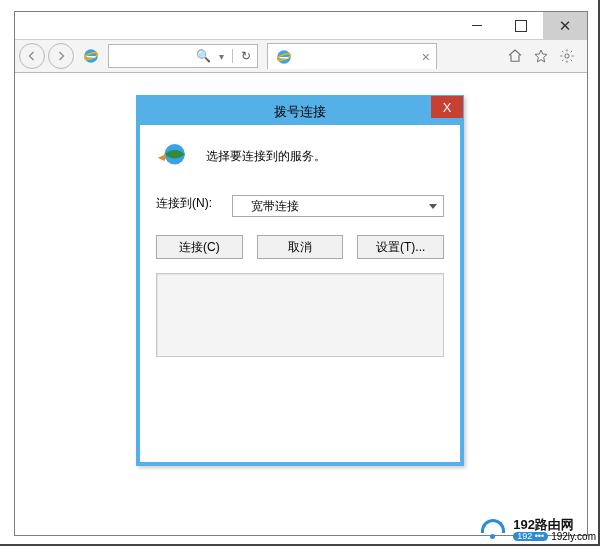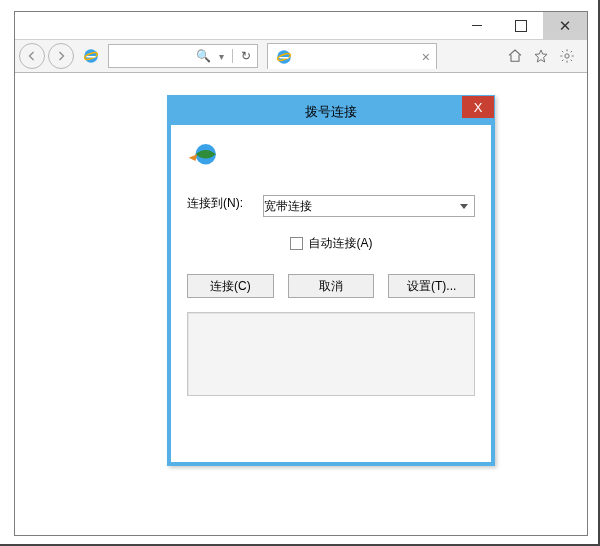--- a/index.html
+++ b/index.html
@@ -25,31 +25,31 @@
   .addr { flex: 0 0 150px; height: 24px; border: 1px solid #b8b8b8; background: #fff; display: flex; align-items: center; justify-content: flex-end; padding: 0 6px; font-size: 12px; color: #555; gap: 8px; }
   .addr .sep { width: 1px; height: 14px; background: #c0c0c0; }
   .tabstrip { flex: 1; margin-left: 6px; height: 26px; display: flex; }
   .tab { flex: 0 0 170px; height: 26px; border: 1px solid #b8b8b8; border-bottom: none; background: #fff; display: flex; align-items: center; padding: 0 6px; gap: 6px; font-size: 12px; color: #333; }
   .tab .close { margin-left: auto; color: #888; font-size: 14px; }
   .tool-icons { display: flex; gap: 10px; padding: 0 8px; color: #6a6a6a; }
   .tool-icons svg { width: 16px; height: 16px; }
   .ie-content { position: absolute; left: 0; right: 0; top: 62px; bottom: 0; background: #fff; }
 
   
-  .dialog { position: absolute; left: 136px; top: 95px; width: 328px; height: 371px; border: 4px solid #56b0e8; background: #56b0e8; box-shadow: 2px 2px 4px rgba(0,0,0,0.2); margin-left: 31px; }
+  .dialog { position: absolute; left: 136px; top: 95px; width: 328px; height: 371px; border: 4px solid #56b0e8; background: #56b0e8; box-shadow: 2px 2px 4px rgba(0,0,0,0.2); }
   .dlg-title { height: 26px; display: flex; align-items: center; justify-content: center; color: #000; font-size: 13px; position: relative; }
   .dlg-close { position: absolute; right: -3px; top: -3px; width: 32px; height: 22px; background: #c84031; color: #fff; display: flex; align-items: center; justify-content: center; font-size: 13px; }
   .dlg-body { background: #fff; height: calc(100% - 26px); padding: 14px 16px; position: relative; font-size: 12px; color: #000; }
   .hdr-row { display: flex; align-items: center; gap: 16px; margin-bottom: 22px; }
   .globe { width: 34px; height: 34px; position: relative; }
   .globe svg { width: 34px; height: 34px; }
   .hdr-text { font-size: 12px; }
   .field-row { display: flex; align-items: flex-start; gap: 12px; margin-bottom: 18px; }
   .field-label { width: 64px; }
-  .combo { flex: 1; height: 22px; border: 1px solid #a9a9a9; background: #fff; display: flex; align-items: center; padding: 0 0; font-size: 12px; position: relative; }
+  .combo { flex: 1; height: 22px; border: 1px solid #a9a9a9; background: #fff; display: flex; align-items: center; padding: 0 18px; font-size: 12px; position: relative; }
   .combo::after { content: ""; position: absolute; right: 6px; top: 8px; border-left: 4px solid transparent; border-right: 4px solid transparent; border-top: 5px solid #555; }
   .check-row { display: flex; align-items: center; justify-content: center; gap: 6px; margin-bottom: 22px; }
   .checkbox { width: 13px; height: 13px; border: 1px solid #8a8a8a; background: #fff; }
   .btn-row { display: flex; gap: 14px; justify-content: space-between; margin-bottom: 14px; }
   .btn { flex: 1; height: 24px; border: 1px solid #a9a9a9; background: #f0f0f0; display: flex; align-items: center; justify-content: center; font-size: 12px; }
   .sunken { height: 84px; border: 1px solid #c8c8c8; background: #f4f4f4; box-shadow: inset 1px 1px 0 #e4e4e4; }
 
   
   .watermark { position: absolute; right: 4px; bottom: 4px; display: flex; align-items: center; gap: 6px; }
   .wm-icon { width: 28px; height: 22px; position: relative; }
@@ -136,46 +136,56 @@
     </div>
     <div class="dlg-body">
       <div class="hdr-row">
         <div class="globe">
           <svg viewBox="0 0 40 40">
             <circle cx="22" cy="18" r="12" fill="#3aa2e8"></circle>
             <path d="M10 18 Q22 8 34 18 Q22 28 10 18" fill="#2e8c3a"></path>
             <path d="M2 22 L12 18 L10 26 Z" fill="#e38a2a"></path>
           </svg>
         </div>
+        <div class="hdr-text">选择要连接到的服务。</div>
       </div>
 
       <div class="field-row">
         <div class="field-label">连接到(N):</div>
         <div class="combo">
           <span>宽带连接</span>
         </div>
       </div>
 
-      <div class="check-row">
-        <div class="checkbox"></div>
-        <span>自动连接(A)</span>
-      </div>
 
       <div class="btn-row">
         <div class="btn">
             <span>连接(C)</span>
           </div>
         <div class="btn">
             <span>取消</span>
           </div>
         <div class="btn">
             <span>设置(T)...</span>
           </div>
       </div>
 
       <div class="sunken"></div>
     </div>
   </div>
 
+  <div class="watermark">
+    <div class="wm-icon">
+      <div class="wm-arc"></div>
+      <div class="wm-dot"></div>
+    </div>
+    <div class="wm-text">
+      <div class="wm-title">192路由网</div>
+      <div class="wm-sub">
+        <span class="wm-badge">192 ••• </span>
+        <span>192ly.com</span>
+      </div>
+    </div>
+  </div>
 
   <div class="border-bottom"></div>
   <div class="border-right"></div>
 </div>
 
 </body></html>

